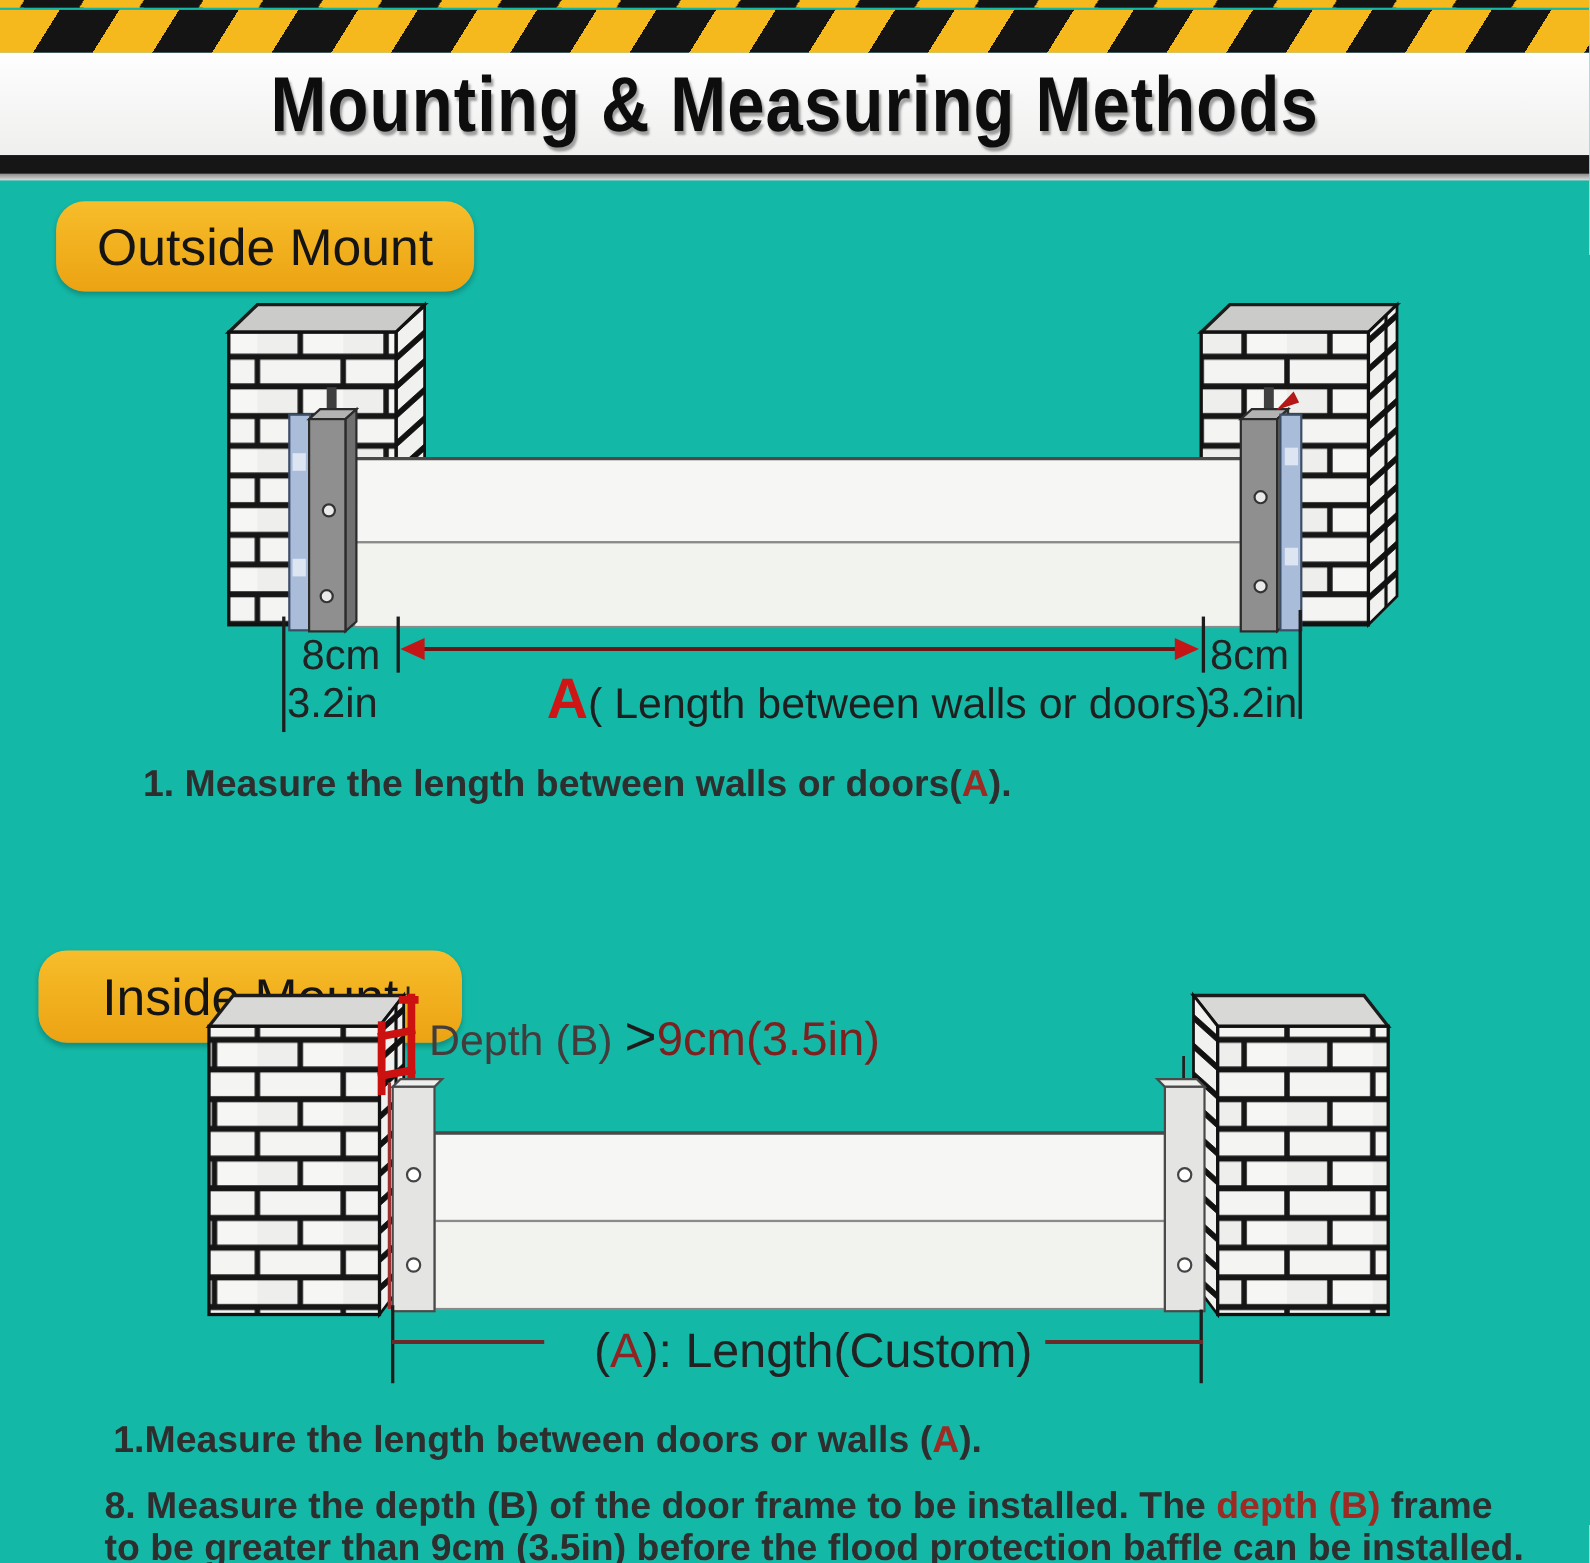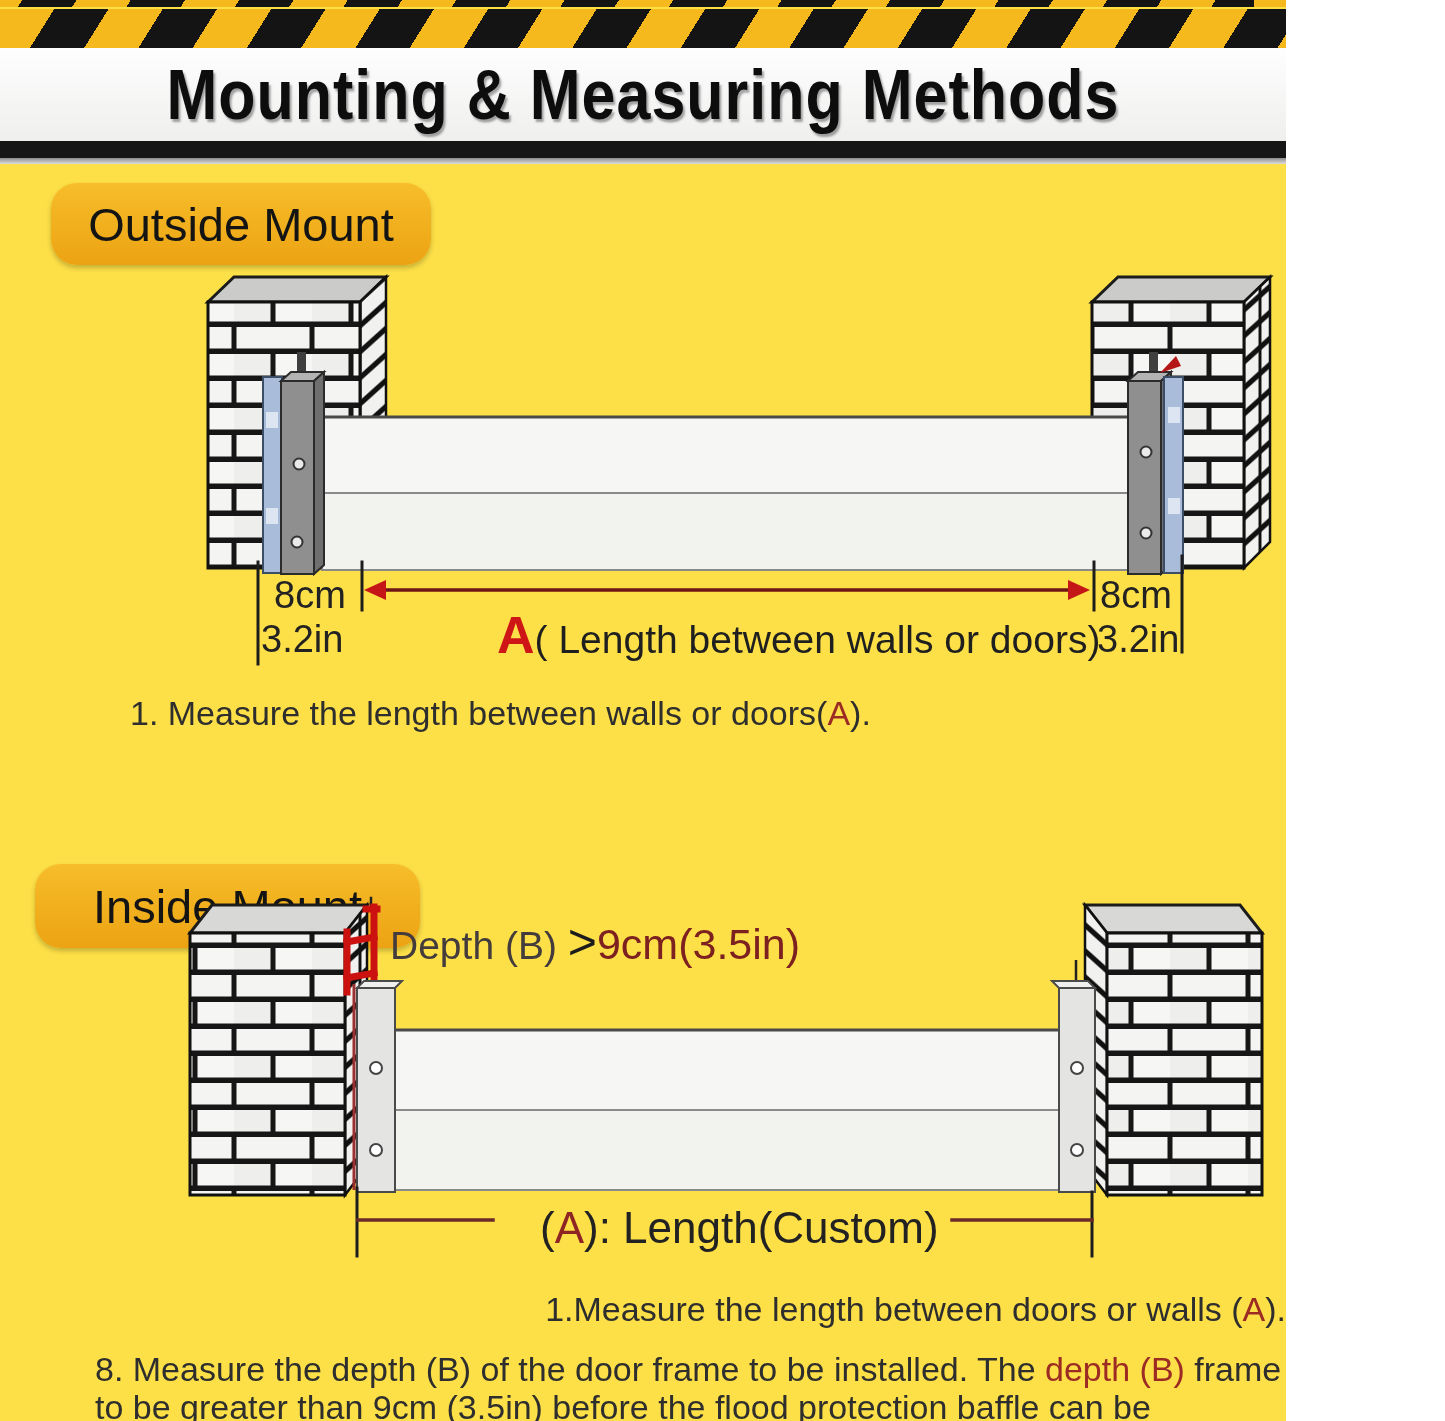--- a/index.html
+++ b/index.html
@@ -1,16 +1,16 @@
 <!DOCTYPE html>
 <html><head>
 <meta charset="utf-8">
 <style>
   html,body{margin:0;padding:0;background:#ffffff;}
-  .page{position:relative;width:1286px;height:1421px;background:#fde047;overflow:hidden;
+  .page{position:relative;width:1445px;height:1421px;background:#14b8a6;overflow:hidden;
         font-family:"Liberation Sans",sans-serif;}
 
   
   .stripe{position:absolute;left:0;right:0;
     background:repeating-linear-gradient(122deg,#f5b91e 0 46px,#141414 46px 92px);}
   .stripe-a{top:0;height:7px;background-position:-32px 0;}
   .stripe-b{top:9px;height:39px;}
   .title-band{position:absolute;top:48px;left:0;right:0;height:93px;
     background:linear-gradient(#fefefe,#efefee);}
   .page-title{position:absolute;top:54px;left:0;width:100%;text-align:center;
@@ -29,25 +29,25 @@
   #label-inside{top:864px;width:385px;height:84px;}
 
   
   .diag{position:absolute;left:0;width:1445px;display:block;}
   #diagram1{top:270px;height:400px;}
   #diagram2{top:895px;height:410px;}
   svg text{font-family:"Liberation Sans",sans-serif;}
 
   
   .steps{position:absolute;color:#2e2e2e;font-size:34px;}
-  .steps p{margin:0;}
+  .steps p{margin:0;font-weight:bold;}
   #steps-outside{left:130px;top:694px;}
   #steps-outside .s2{margin-top:19px;}
   #steps-inside{left:88px;top:1290px;}
-  #steps-inside .s1{margin-left:15px;text-align:right;}
+  #steps-inside .s1{margin-left:15px;}
   #steps-inside .s2{margin-top:21px;margin-left:7px;line-height:38px;}
   .maroon{color:#9c2b24;}
 </style>
 </head>
 <body>
 
 <div class="page">
 
   <div class="stripe stripe-a"></div>
   <div class="stripe stripe-b"></div>

